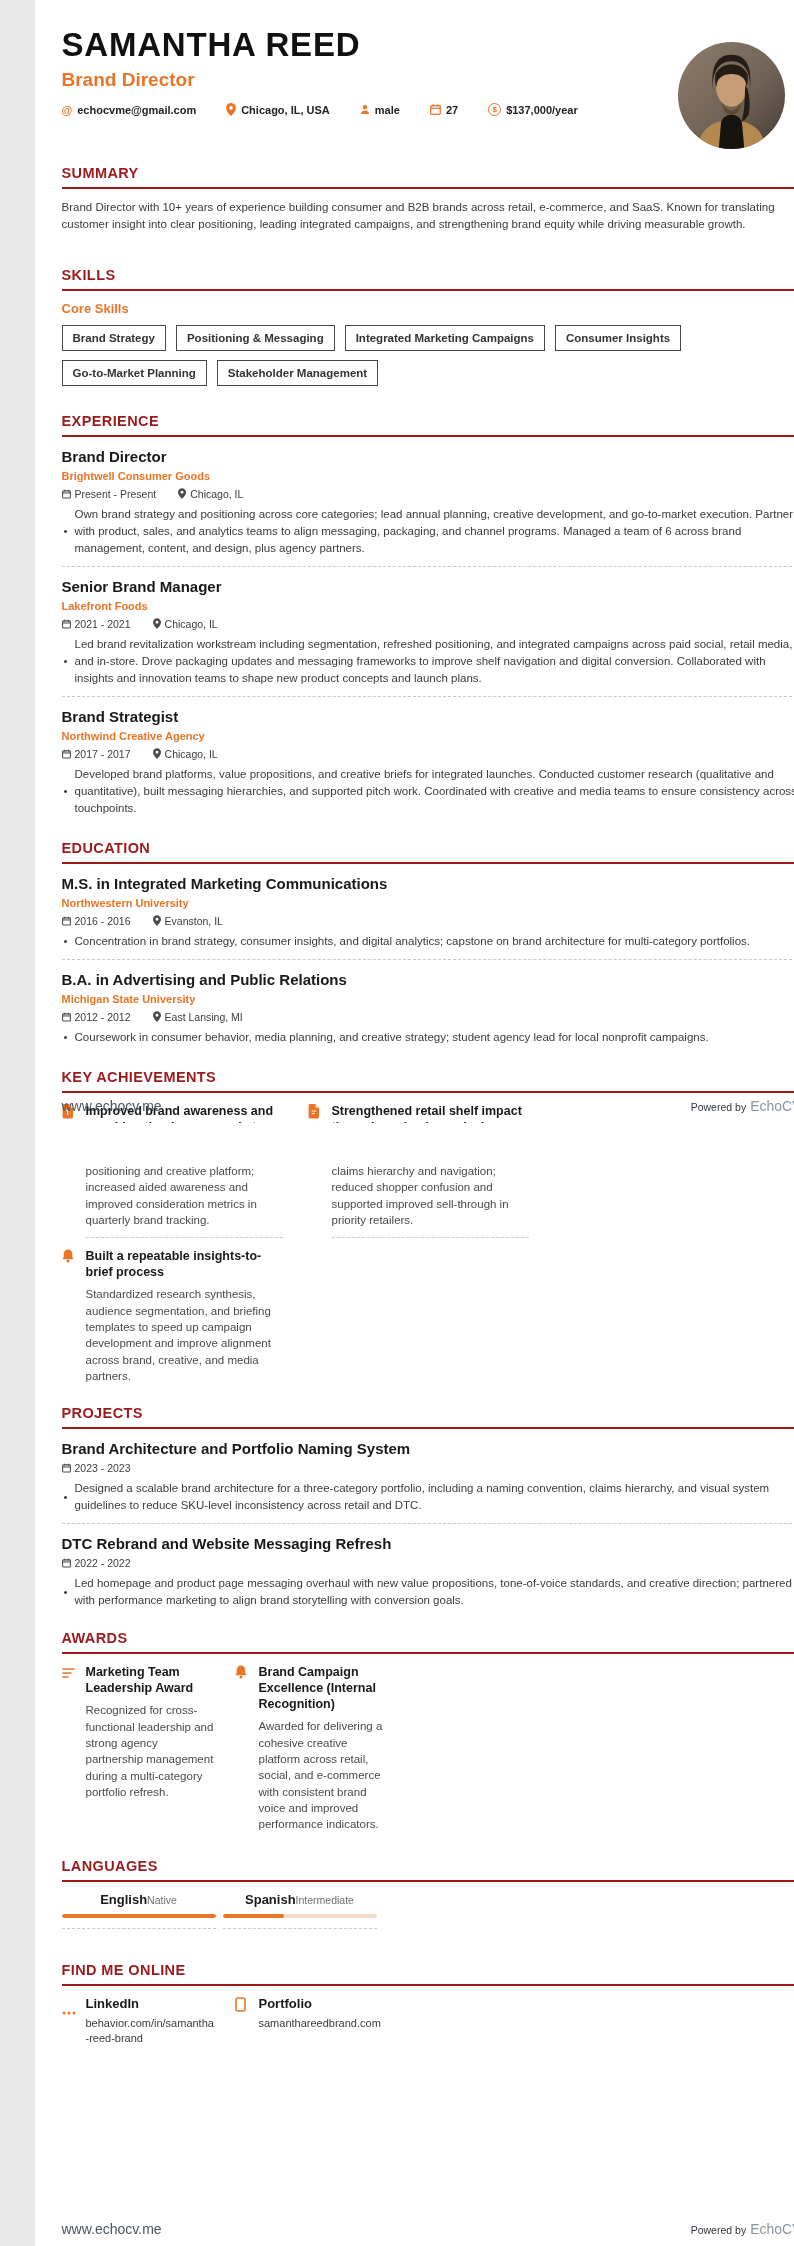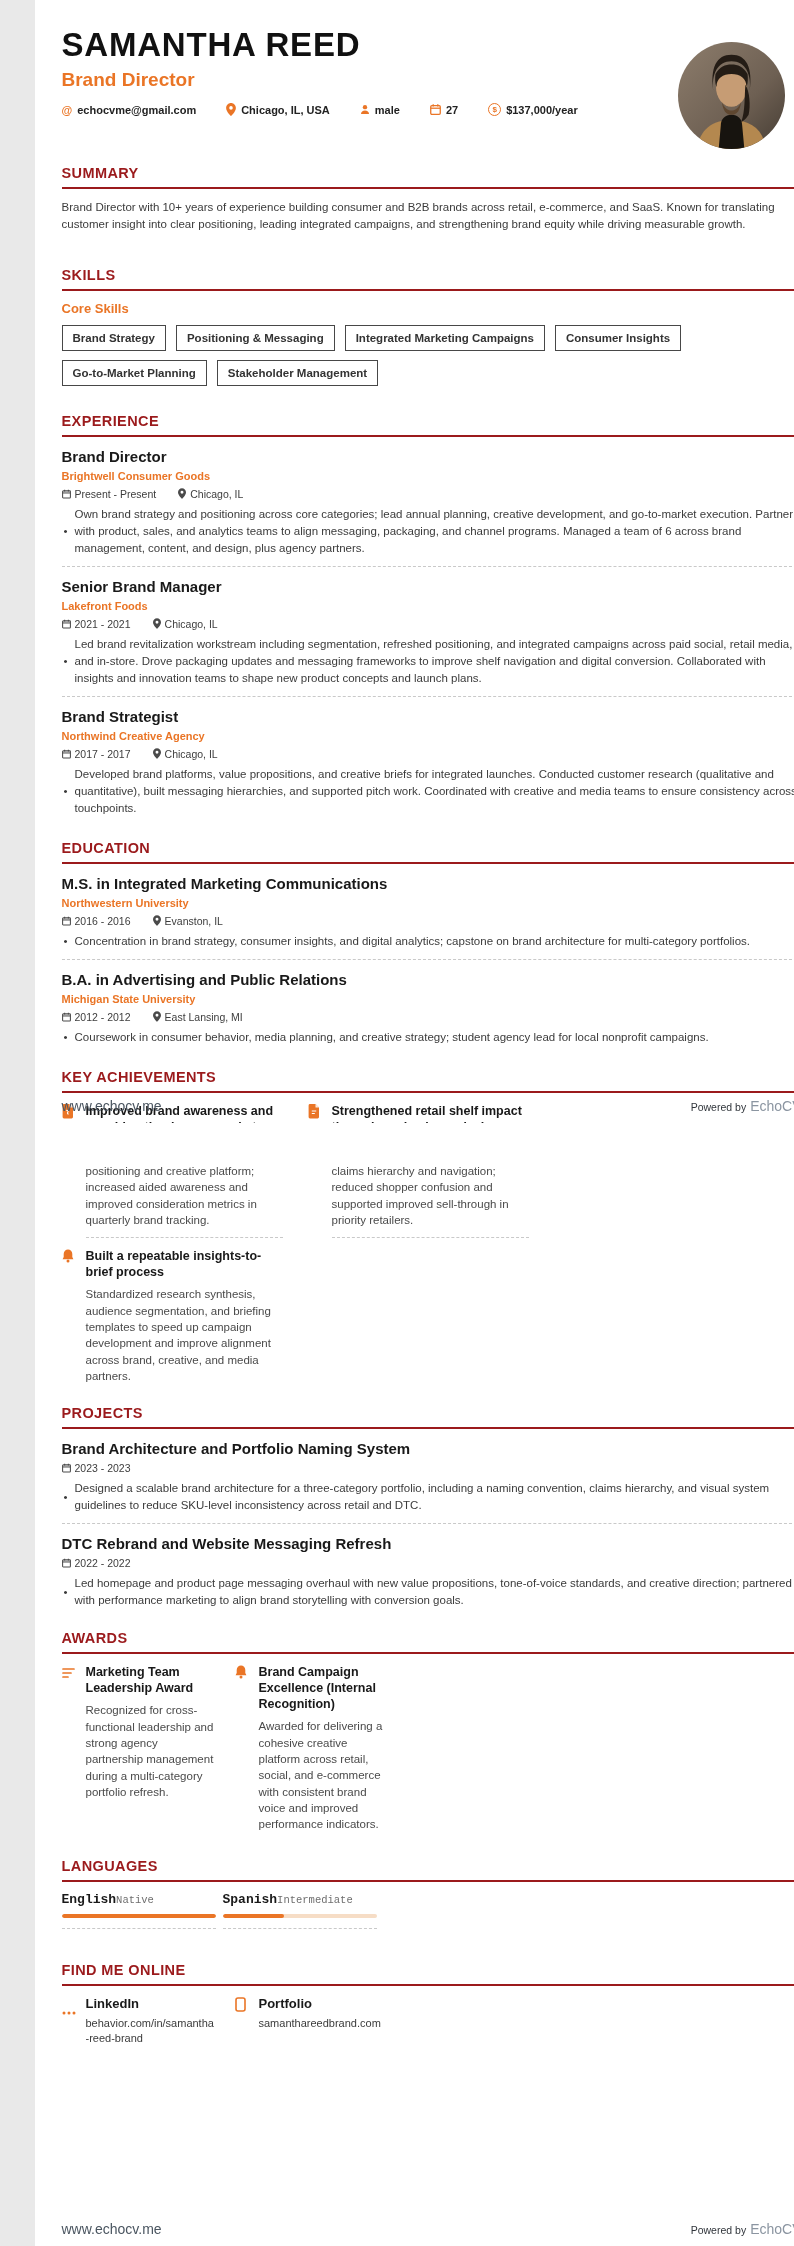--- a/index.html
+++ b/index.html
@@ -43,21 +43,21 @@
   
   .ach-grid{display:grid;grid-template-columns:221px 221px;column-gap:25px;}
   .aw-grid{display:grid;grid-template-columns:154px 154px;column-gap:19px;}
   .ico-block{position:relative;padding-left:24px;}
   .ico-block .blk-icon{position:absolute;left:0;top:1px;}
   .blk-title{font-size:12.5px;font-weight:700;color:#191919;line-height:16px;}
   .blk-desc{margin-top:6px;font-size:11.5px;line-height:1.42;color:#4a4a4a;}
 
   
   .lang-grid{display:grid;grid-template-columns:154px 154px;column-gap:7px;}
-  .lang-top{display:flex;justify-content:flex-start;align-items:baseline;font-family:Liberation Mono, monospace;}
+  .lang-top{display:flex;justify-content:center;align-items:baseline;}
   .lang-name{font-size:13px;font-weight:700;color:#191919;}
   .lang-level{font-size:10.5px;color:#6e6e6e;}
   .lang-bar{margin-top:7px;height:4px;border-radius:2px;background:#f6ddc6;overflow:hidden;}
   .lang-fill{height:100%;border-radius:2px;background:#ea7526;}
   .lang-dash{border:0;border-top:1px dashed #c9c9c9;margin-top:10px;}
 
   
   .link-name{font-size:13px;font-weight:700;color:#191919;line-height:16px;}
   .link-url{margin-top:4px;font-size:11px;color:#3b3b3b;line-height:1.4;word-break:break-word;}
 

